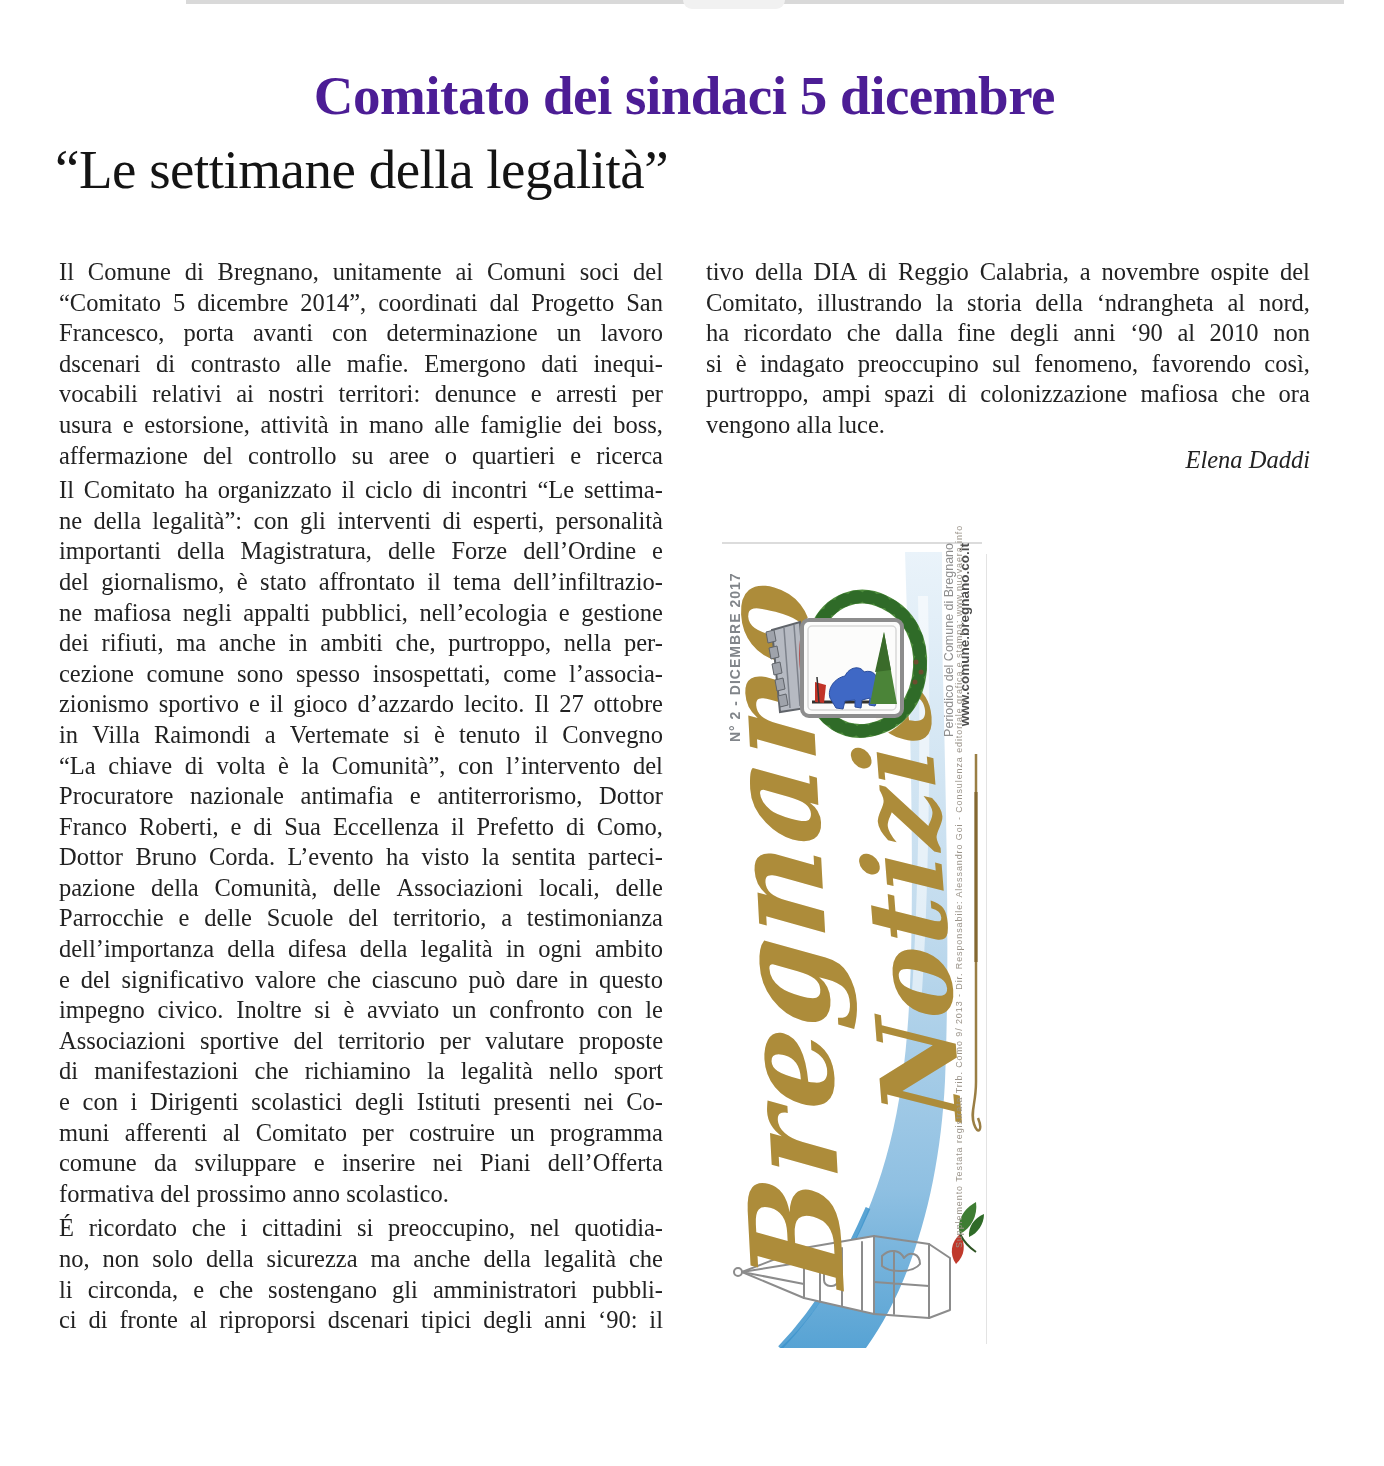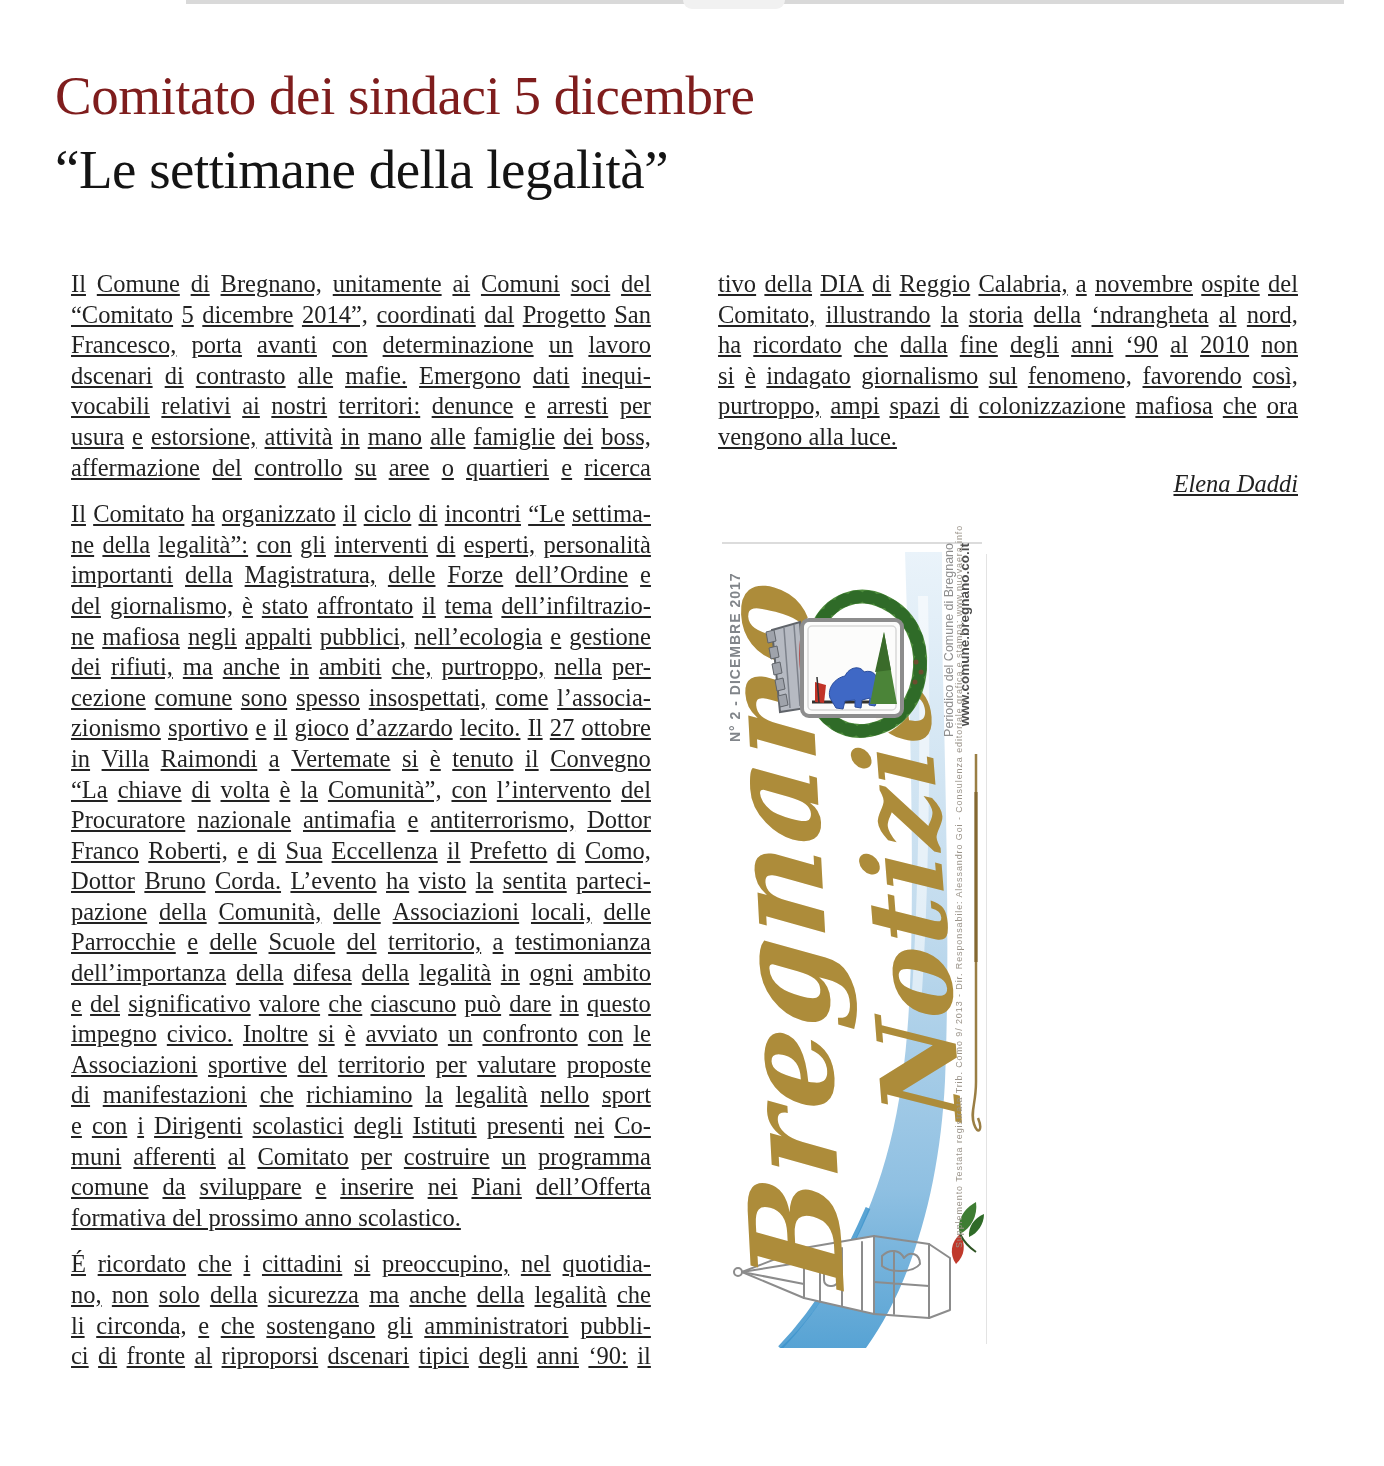--- a/index.html
+++ b/index.html
@@ -5,30 +5,30 @@
   html,body{margin:0;padding:0;background:#ffffff;}
   #page{position:relative;width:1384px;height:1466px;background:#ffffff;overflow:hidden;
         font-family:"Liberation Serif",serif;color:#262626;}
 
   
   .top-strip{position:absolute;left:186px;top:0;width:1158px;height:4px;background:#d9d9d9;}
   .top-strip-blob{position:absolute;left:683px;top:0;width:102px;height:9px;background:#f1f1f1;
         border-radius:0 0 10px 10px;}
 
   
-  .h1{position:absolute;left:55px;top:64px;width:1000px;font-weight:normal;font-size:55px;
-      line-height:64px;letter-spacing:-0.5px;color:#7f1d1d;}
+  .h1{position:absolute;left:55px;top:64px;width:1000px;font-weight:bold;font-size:55px;
+      line-height:64px;letter-spacing:-0.5px;color:#4c1d95;text-align:right;}
   .h2{position:absolute;left:55px;top:138px;width:1000px;font-weight:400;font-size:55px;
       line-height:64px;letter-spacing:-0.5px;color:#141414;}
 
   
   .col{position:absolute;top:253px;width:612px;font-size:24.5px;color:#222;}
   .col-left{left:55px;}
   .col-right{left:702px;}
-  .para{margin:16px;text-decoration:underline;}
+  .para{margin:4px;}
   .tline{height:30.6px;line-height:30.6px;white-space:nowrap;overflow:visible;}
   .tline.j{display:flex;justify-content:space-between;}
   .tline.ar{text-align:right;}
   .tline.it{font-style:italic;}
 
   
   .masthead{position:absolute;left:718px;top:536px;width:270px;height:812px;}
   .mh-sep{position:absolute;left:4px;top:6px;width:260px;height:2px;background:#d6d6d6;opacity:.85;}
   .mh-edge{position:absolute;right:1px;top:18px;bottom:4px;width:1px;background:#e3e3e3;}
   .mh-ribbon{position:absolute;left:0;top:0;z-index:1;}
@@ -472,21 +472,21 @@
           <span>anni</span>
           <span>‘90</span>
           <span>al</span>
           <span>2010</span>
           <span>non</span>
         </div>
         <div class="tline j">
           <span>si</span>
           <span>è</span>
           <span>indagato</span>
-          <span>giornalismo</span>
+          <span>preoccupino</span>
           <span>sul</span>
           <span>fenomeno,</span>
           <span>favorendo</span>
           <span>così,</span>
         </div>
         <div class="tline j">
           <span>purtroppo,</span>
           <span>ampi</span>
           <span>spazi</span>
           <span>di</span>

